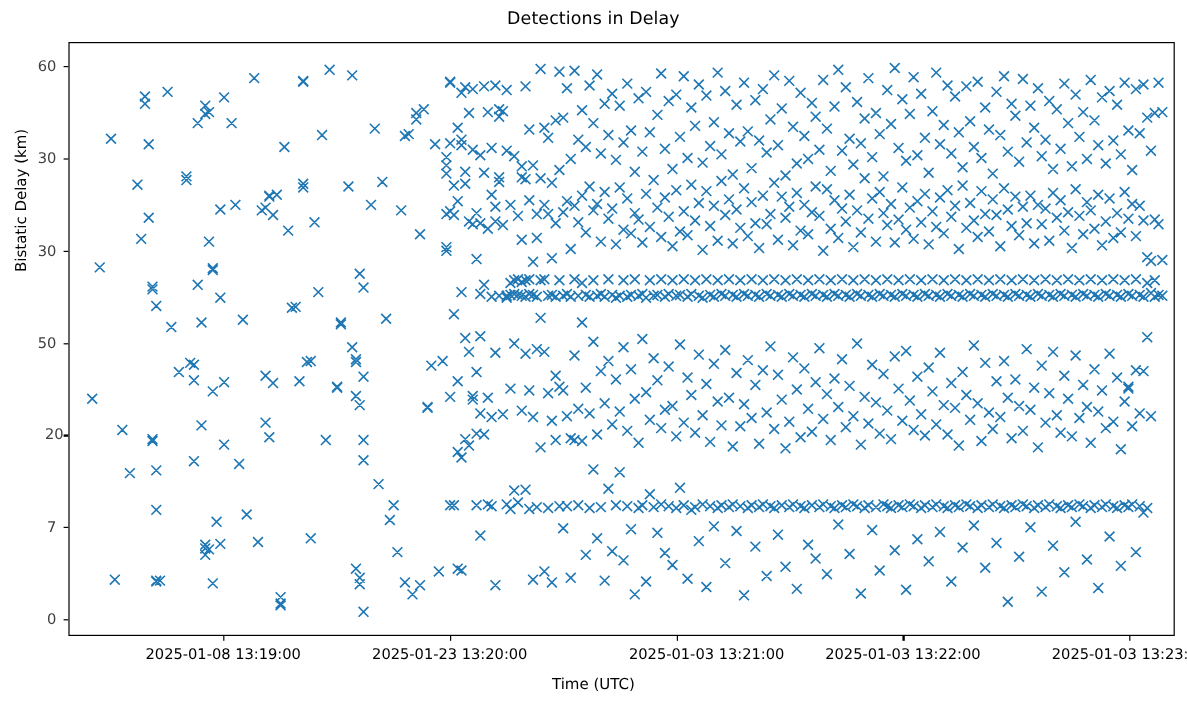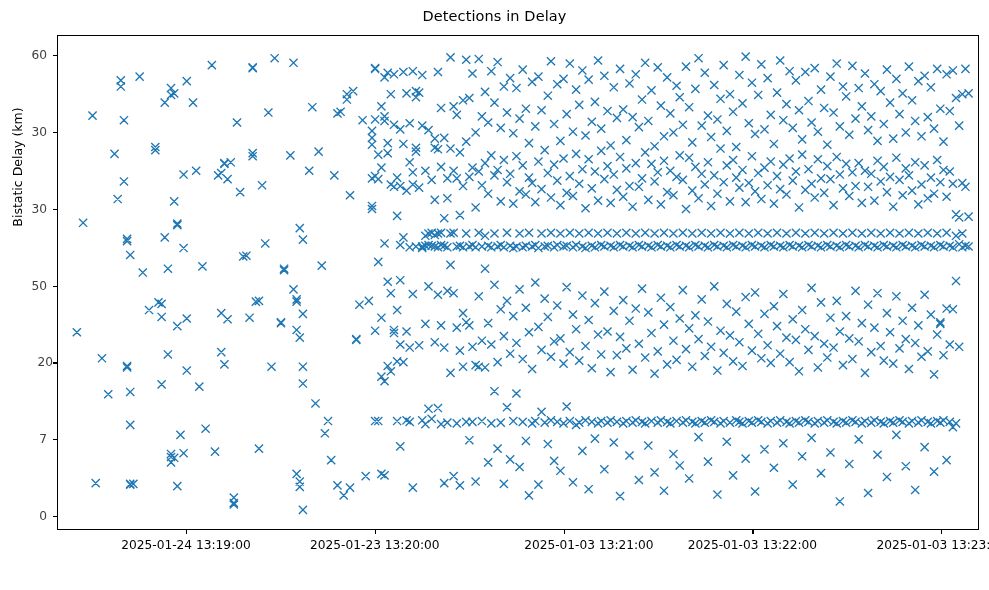--- a/index.html
+++ b/index.html
@@ -160,28 +160,29 @@
           <div class="ytick-label" style="right: 10px;">30</div>
           <div class="ytick-mark" style="left: 53px; top: 0px;"></div>
         </div>
         <div class="ytick-wrap" style="top: 54.9845px;">
           <div class="ytick-label" style="right: 10px;">60</div>
           <div class="ytick-mark" style="left: 53px; top: 0px;"></div>
         </div>
       </div>
     <div id="x-ticks">
         <div class="xtick-mark" style="left: 186.017px;"></div>
-        <div class="xtick-label" style="left: 186.017px;">2025-01-24 13:19:00</div>
+        <div class="xtick-label" style="left: 186.017px;">2025-01-08 13:19:00</div>
         <div class="xtick-mark" style="left: 374.823px;"></div>
         <div class="xtick-label" style="left: 374.823px;">2025-01-23 13:20:00</div>
         <div class="xtick-mark" style="left: 563.628px;"></div>
         <div class="xtick-label" style="left: 563.628px; text-align: right;">2025-01-03 13:21:00</div>
         <div class="xtick-mark" style="left: 752.433px;"></div>
         <div class="xtick-label" style="left: 752.433px;">2025-01-03 13:22:00</div>
         <div class="xtick-mark" style="left: 941.239px;"></div>
         <div class="xtick-label" style="left: 941.239px;">2025-01-03 13:23:00</div>
       </div>
   </div>
 
   <div id="y-axis-label">Bistatic Delay (km)</div>
 
+  <div id="x-axis-label">Time (UTC)</div>
 
 </div>
 
 </body></html>

